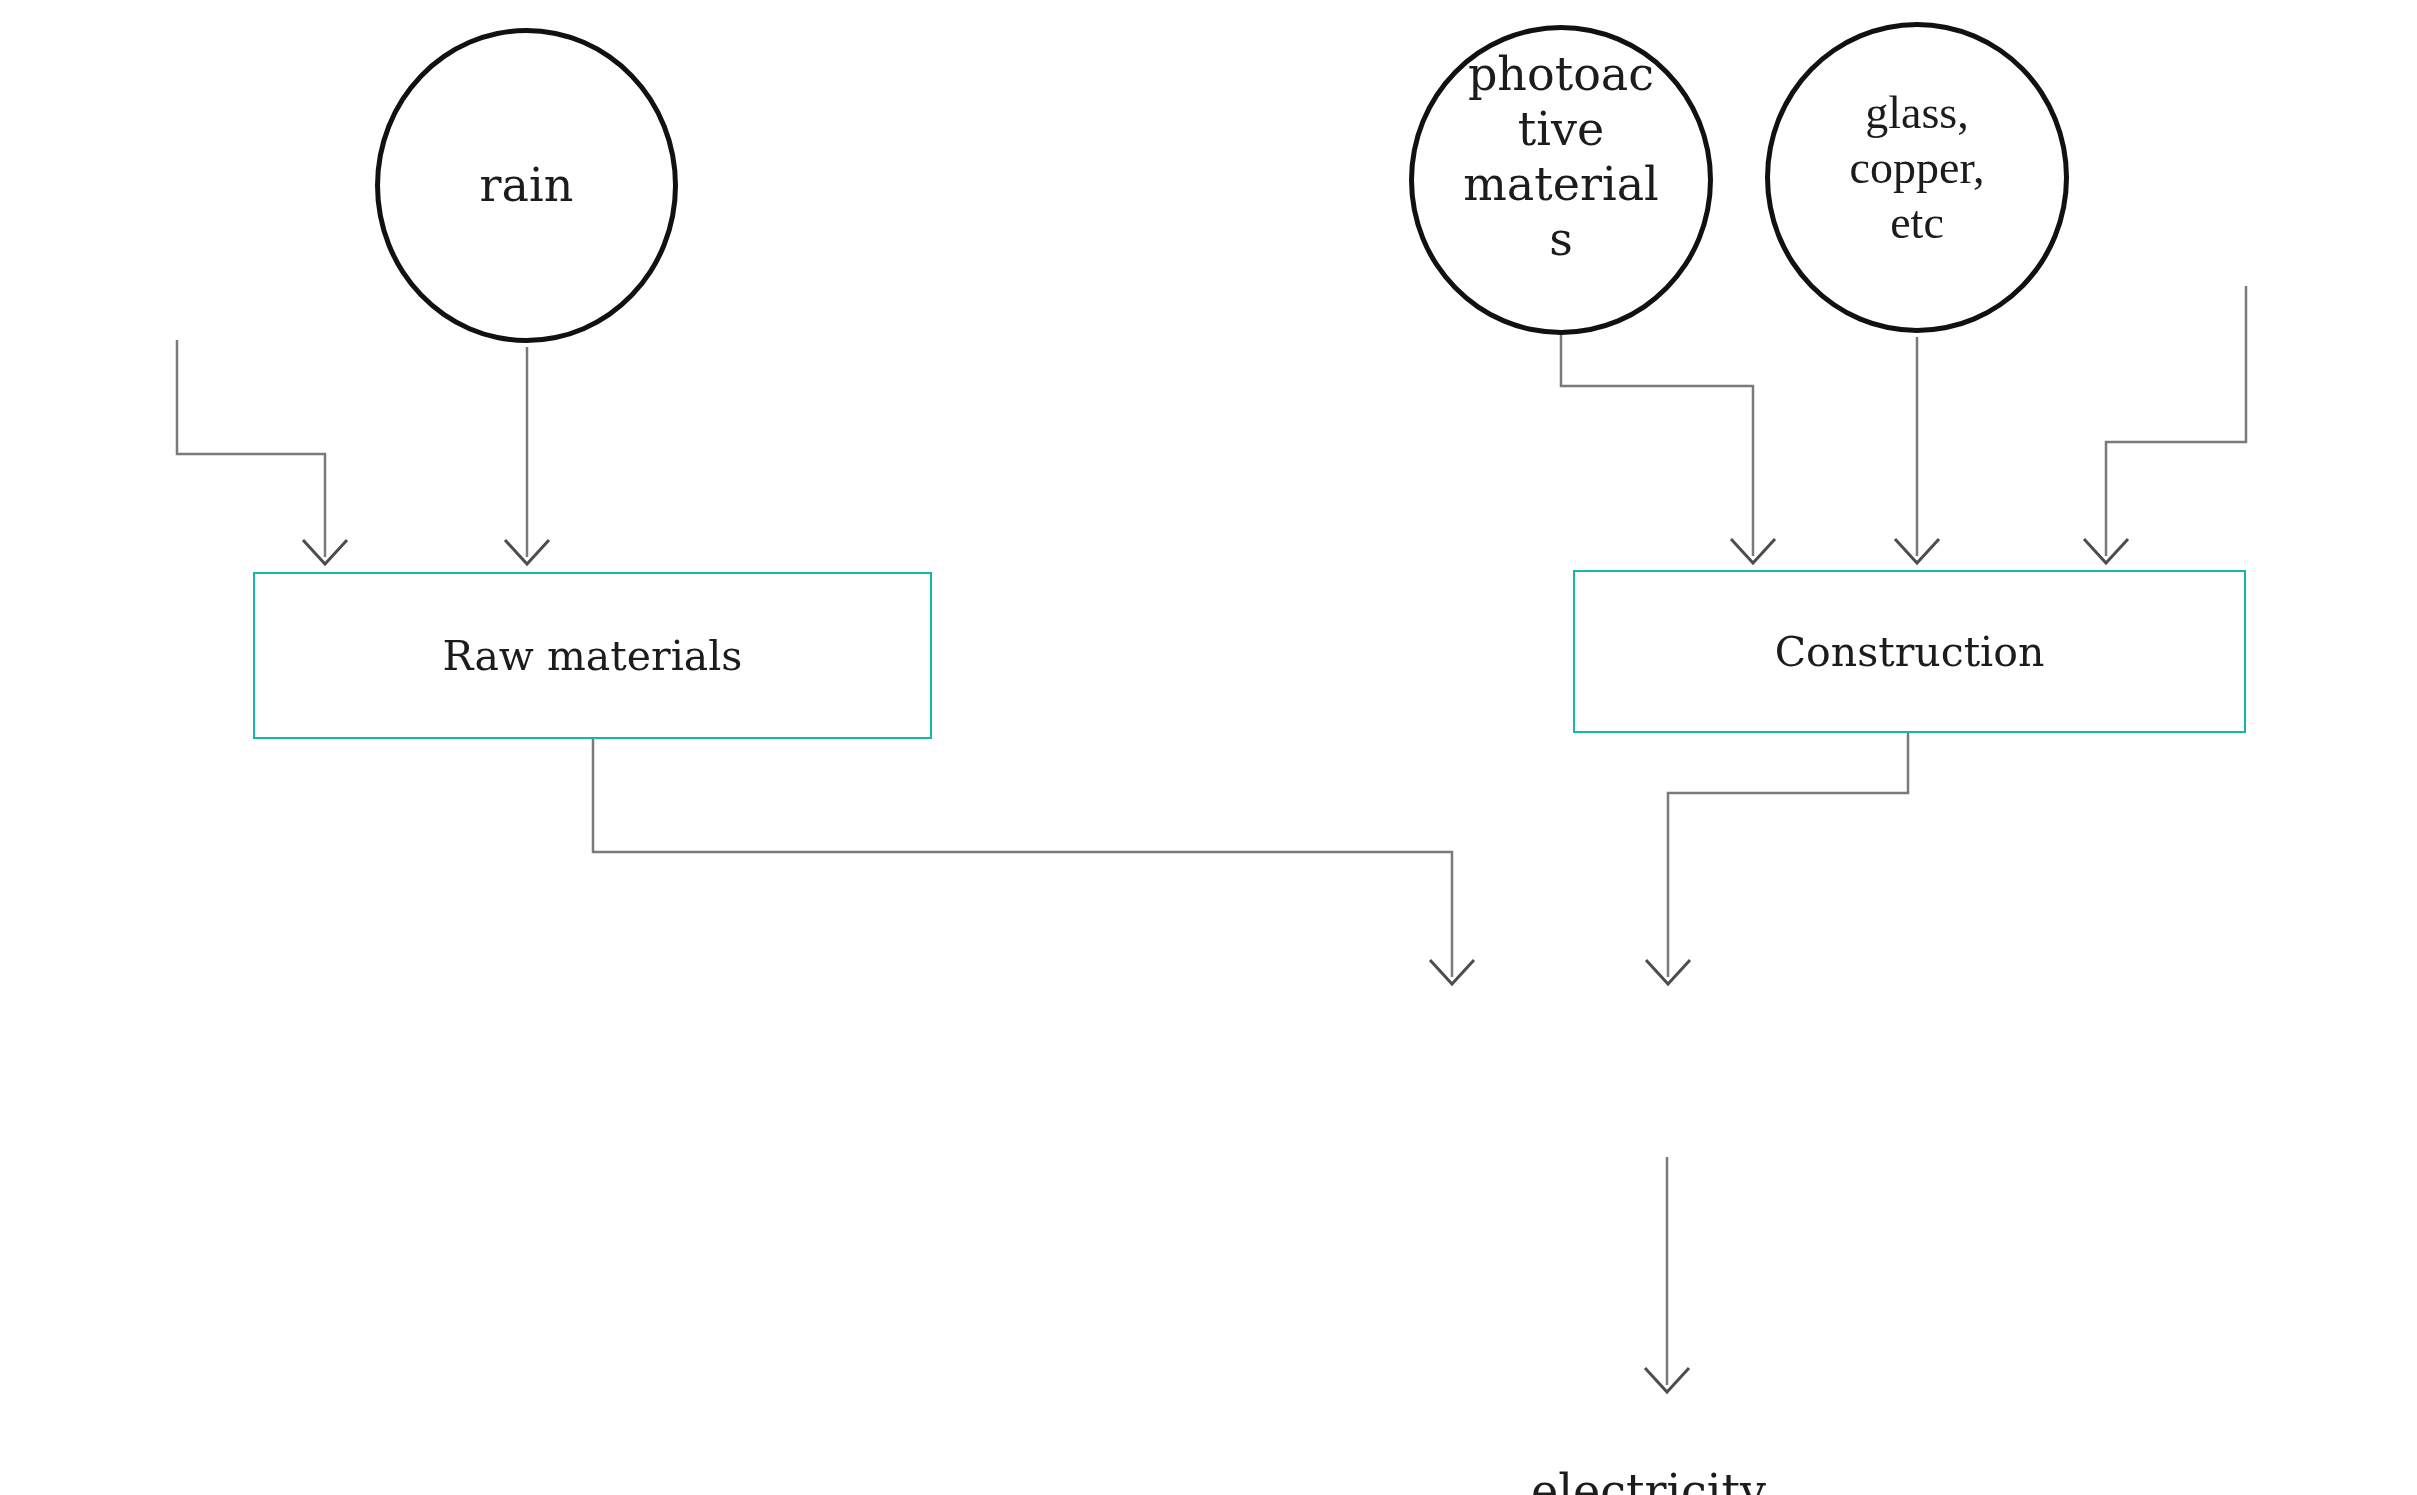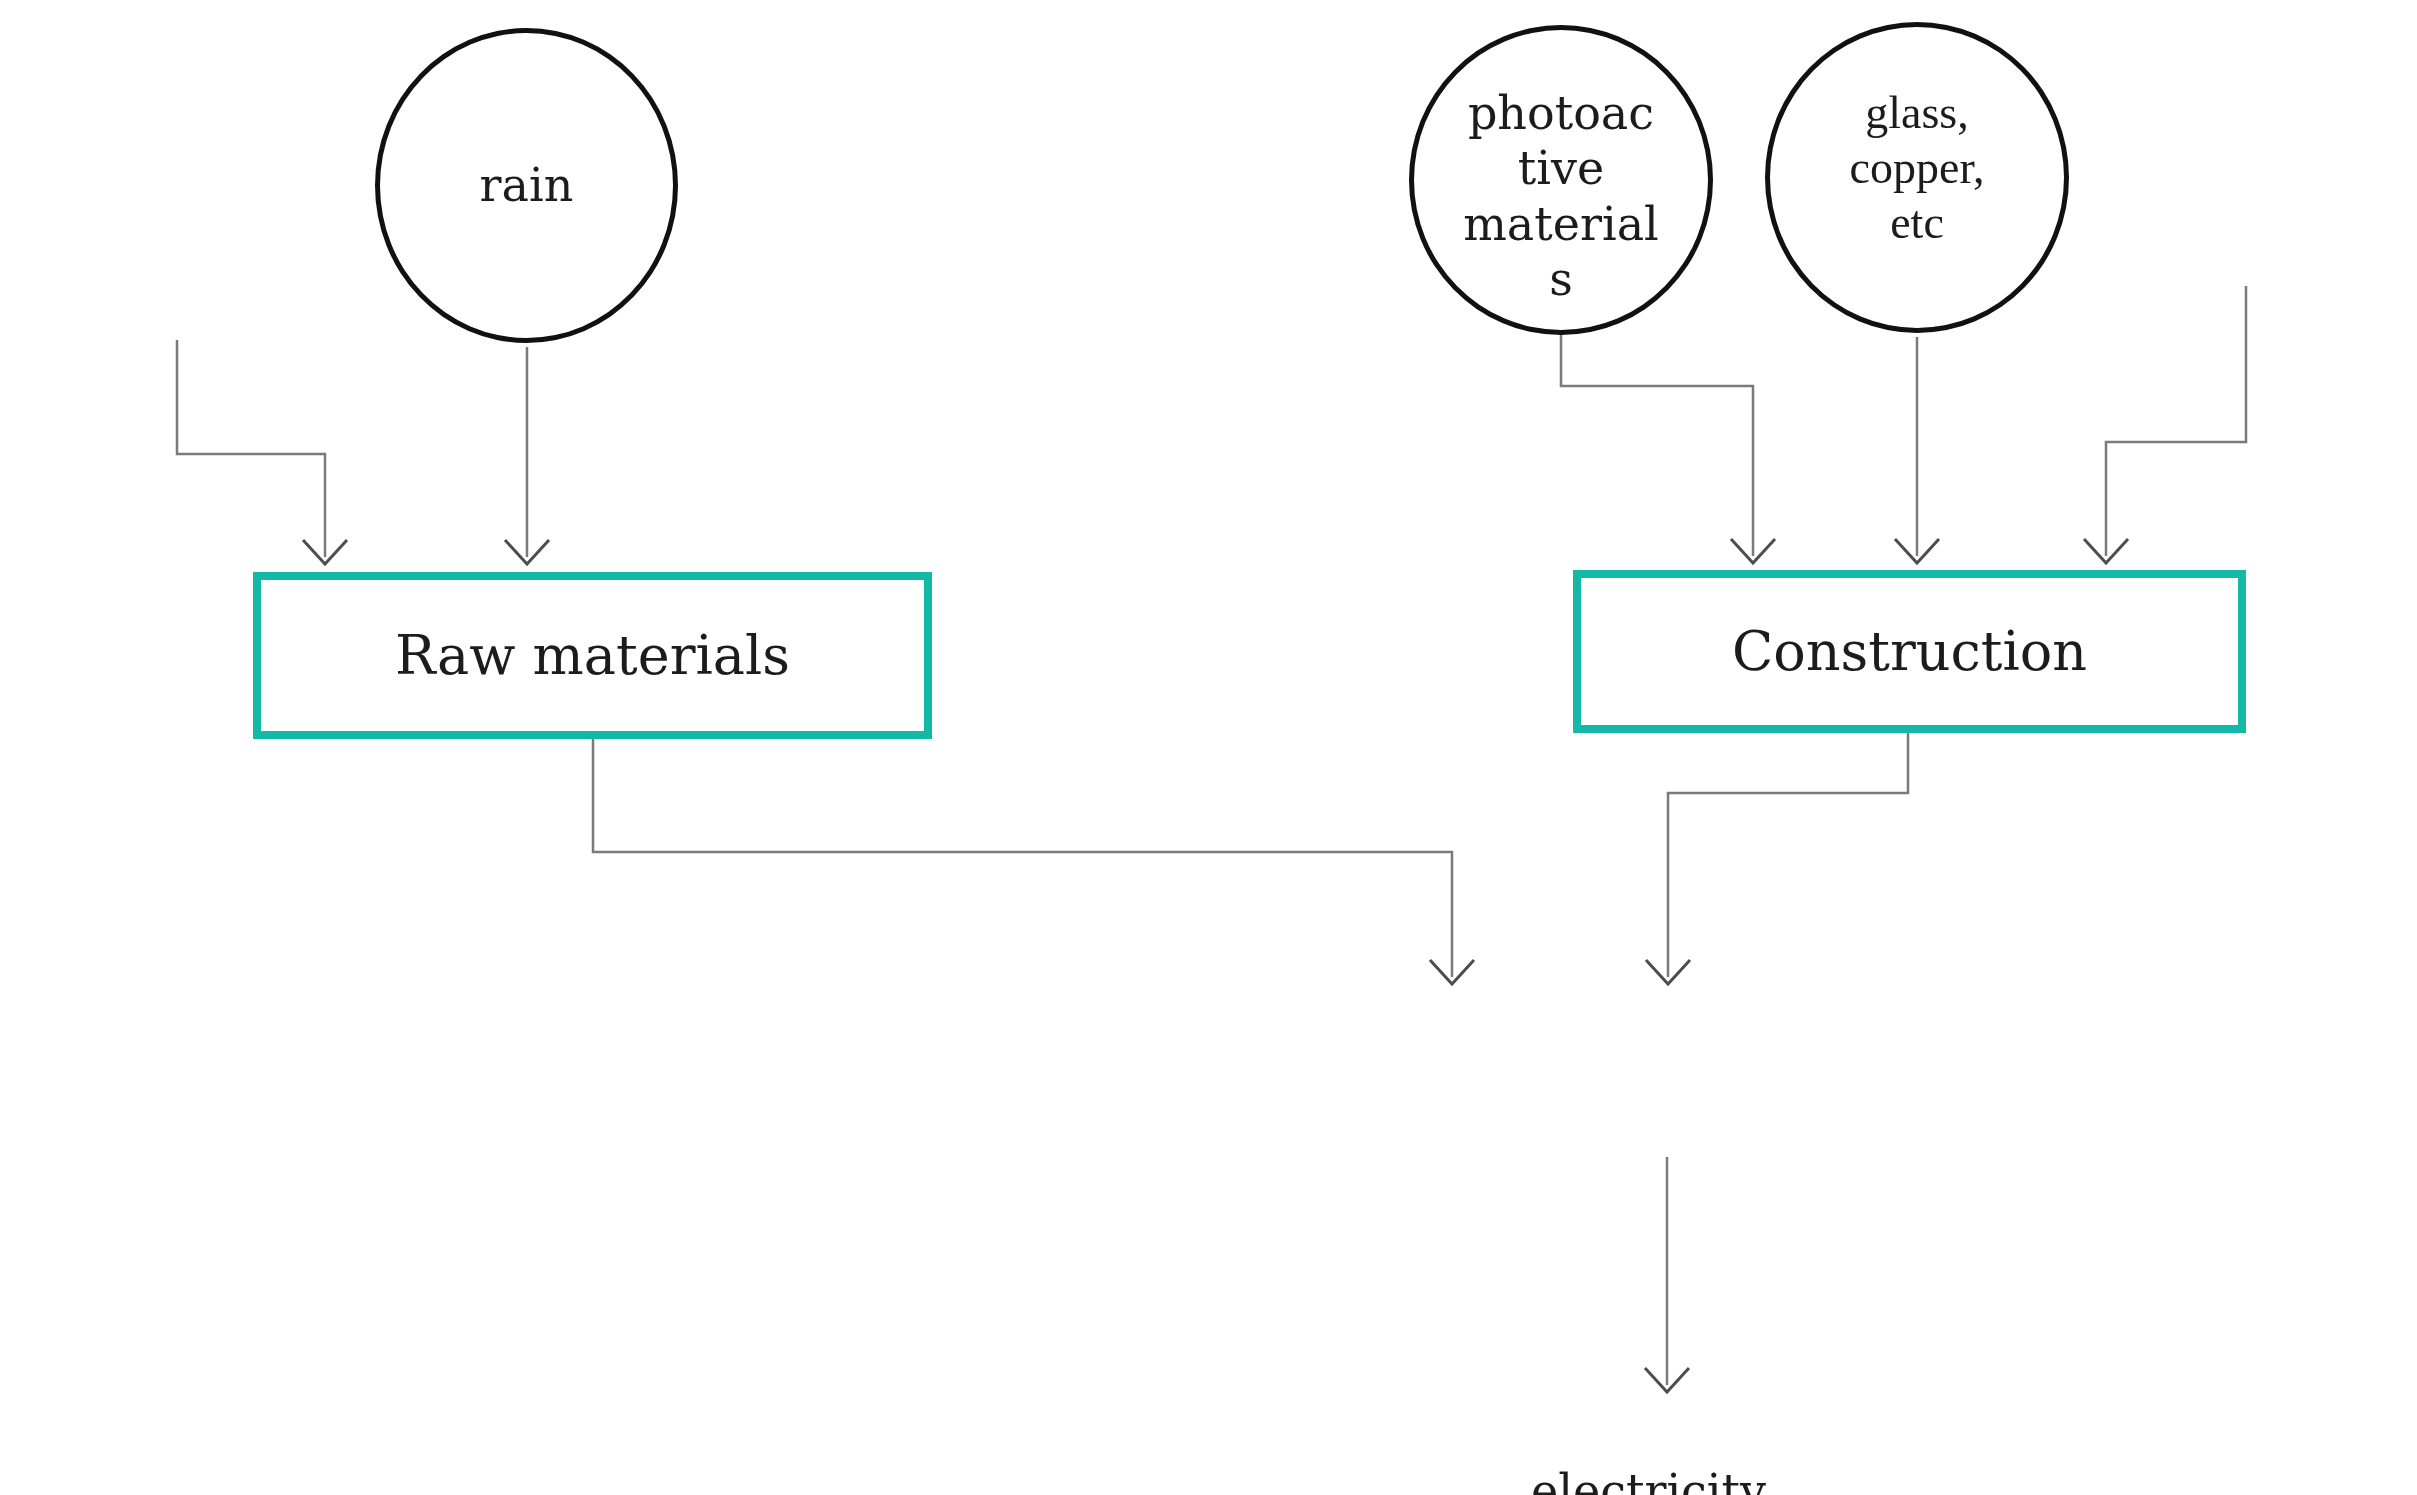--- a/index.html
+++ b/index.html
@@ -28,29 +28,29 @@
     color: #1c1c1c;
   }
   .ellipse {
     border: 5px solid #111111;
     border-radius: 50%;
     font-size: 46px;
     line-height: 1.2;
     text-align: center;
   }
   .rect {
-    border: 8px solid #14b8a6;
-    font-size: 54px;
+    border: 2px solid #14b8a6;
+    font-size: 41px;
     text-align: center;
   }
   .node .lbl { white-space: pre-line; }
   
   #node-sunlight   { left: 26px;   top: 30px; width: 302px; height: 310px; }
   #node-rain       { left: 375px;  top: 28px; width: 303px; height: 315px; text-align: center; }
-  #node-photoactive{ left: 1409px; top: 25px; width: 304px; height: 310px; align-items: flex-end; }
+  #node-photoactive{ left: 1409px; top: 25px; width: 304px; height: 310px; }
   #node-glass      { left: 1765px; top: 22px; width: 304px; height: 311px; }
   #node-water      { left: 2102px; top: 14px; width: 298px; height: 272px; }
   #node-photoactive .lbl { transform: translateY(-23px); }
   #node-glass .lbl       { transform: translateY(-10px); font-family: Liberation Serif, serif; }
   
   #node-raw          { left: 253px;  top: 572px; width: 679px; height: 167px; }
   #node-construction { left: 1573px; top: 570px; width: 673px; height: 163px; }
   #node-pv           { left: 1330px; top: 992px; width: 673px; height: 165px; }
   
   #label-electricity {

